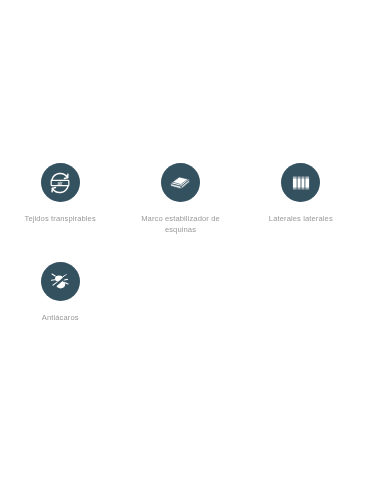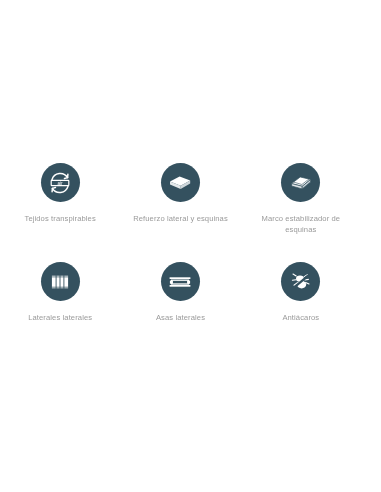--- a/index.html
+++ b/index.html
@@ -83,32 +83,20 @@
             <path d="M20.6 7.6 L20.9 4.3 M20.6 7.6 L17.5 8.5" stroke="#ffffff" stroke-width="1.5" stroke-linecap="round"></path>
             <path d="M5.4 18.4 L5.1 21.7 M5.4 18.4 L8.5 17.5" stroke="#ffffff" stroke-width="1.5" stroke-linecap="round"></path>
             <rect x="4.2" y="10.4" width="17.6" height="5.2" rx="0.6" fill="none" stroke="#ffffff" stroke-width="1.2"></rect>
             <text x="13" y="14.7" text-anchor="middle" font-family="'Liberation Sans', sans-serif" font-size="4.6" fill="#ffffff">air</text>
           </svg>
         </span>
       </div>
       <div class="feature-label">Tejidos transpirables</div>
     </div>
 
-    <div class="feature-cell row-1">
-      <div class="icon-badge">
-        <span>
-          <svg width="26" height="26" viewBox="0 0 26 26" fill="none">
-            <path d="M3.0 11.6 L12.6 6.4 L23.2 10.4 L13.6 15.8 Z" fill="#ffffff"></path>
-            <path d="M3.0 11.6 L3.0 14.6 L13.6 19.0 L13.6 15.8 Z" fill="#e3e8ea"></path>
-            <path d="M13.6 15.8 L13.6 19.0 L23.2 13.6 L23.2 10.4 Z" fill="#cfd7db"></path>
-          </svg>
-        </span>
-      </div>
-      <div class="feature-label">Refuerzo lateral y esquinas</div>
-    </div>
 
     <div class="feature-cell row-1">
       <div class="icon-badge">
         <span>
           <svg width="26" height="26" viewBox="0 0 26 26" fill="none">
             <path d="M3.6 13.6 L12.2 7.0 L22.6 9.4 L14.2 16.3 Z" fill="#ffffff" stroke="#34515f" stroke-width="0.7" stroke-linejoin="round"></path>
             <path d="M3.6 13.6 L3.6 16.0 L14.2 18.9 L14.2 16.3 Z" fill="#e0e6e9" stroke="#34515f" stroke-width="0.7" stroke-linejoin="round"></path>
             <path d="M14.2 16.3 L14.2 18.9 L22.6 12.0 L22.6 9.4 Z" fill="#c6d0d6" stroke="#34515f" stroke-width="0.7" stroke-linejoin="round"></path>
             <path d="M5.6 12.1 L13.9 14.5 L21.0 9.0" stroke="#34515f" stroke-width="0.6" fill="none"></path>
           </svg>
@@ -127,34 +115,20 @@
             <line x1="13.0" y1="6.2" x2="13.0" y2="19.8" stroke="#34515f" stroke-width="0.9"></line>
             <line x1="16.9" y1="6.2" x2="16.9" y2="19.8" stroke="#34515f" stroke-width="0.9"></line>
             <line x1="4.4" y1="7.9" x2="21.6" y2="7.9" stroke="#34515f" stroke-width="0.7"></line>
             <line x1="4.4" y1="18.2" x2="21.6" y2="18.2" stroke="#34515f" stroke-width="0.7"></line>
           </svg>
         </span>
       </div>
       <div class="feature-label">Laterales laterales</div>
     </div>
 
-    <div class="feature-cell row-2">
-      <div class="icon-badge">
-        <span>
-          <svg width="26" height="26" viewBox="0 0 26 26" fill="none">
-            <rect x="2.6" y="8.3" width="20.8" height="1.7" fill="#ffffff"></rect>
-            <rect x="2.6" y="16.0" width="20.8" height="1.7" fill="#ffffff"></rect>
-            <rect x="4.6" y="11.2" width="16.8" height="3.8" fill="none" stroke="#ffffff" stroke-width="1.3"></rect>
-            <rect x="2.9" y="11.5" width="3.0" height="3.2" rx="0.5" fill="#ffffff"></rect>
-            <rect x="20.1" y="11.5" width="3.0" height="3.2" rx="0.5" fill="#ffffff"></rect>
-          </svg>
-        </span>
-      </div>
-      <div class="feature-label">Asas laterales</div>
-    </div>
 
     <div class="feature-cell row-2">
       <div class="icon-badge">
         <span>
           <svg width="26" height="26" viewBox="0 0 26 26" fill="none">
             <ellipse cx="12.0" cy="9.6" rx="4.0" ry="3.2" fill="#ffffff"></ellipse>
             <ellipse cx="13.6" cy="15.6" rx="4.6" ry="3.8" fill="#ffffff"></ellipse>
             <path d="M8.2 7.0 L5.0 5.0 M8.0 10.8 L4.4 11.2 M9.4 13.6 L6.0 16.2" stroke="#ffffff" stroke-width="1.1" stroke-linecap="round"></path>
             <path d="M16.2 7.6 L19.4 5.6 M16.8 11.0 L20.4 10.4 M17.6 13.4 L21.0 15.0" stroke="#ffffff" stroke-width="1.1" stroke-linecap="round"></path>
             <line x1="6.0" y1="18.6" x2="20.4" y2="6.4" stroke="#34515f" stroke-width="2.2" stroke-linecap="round"></line>

